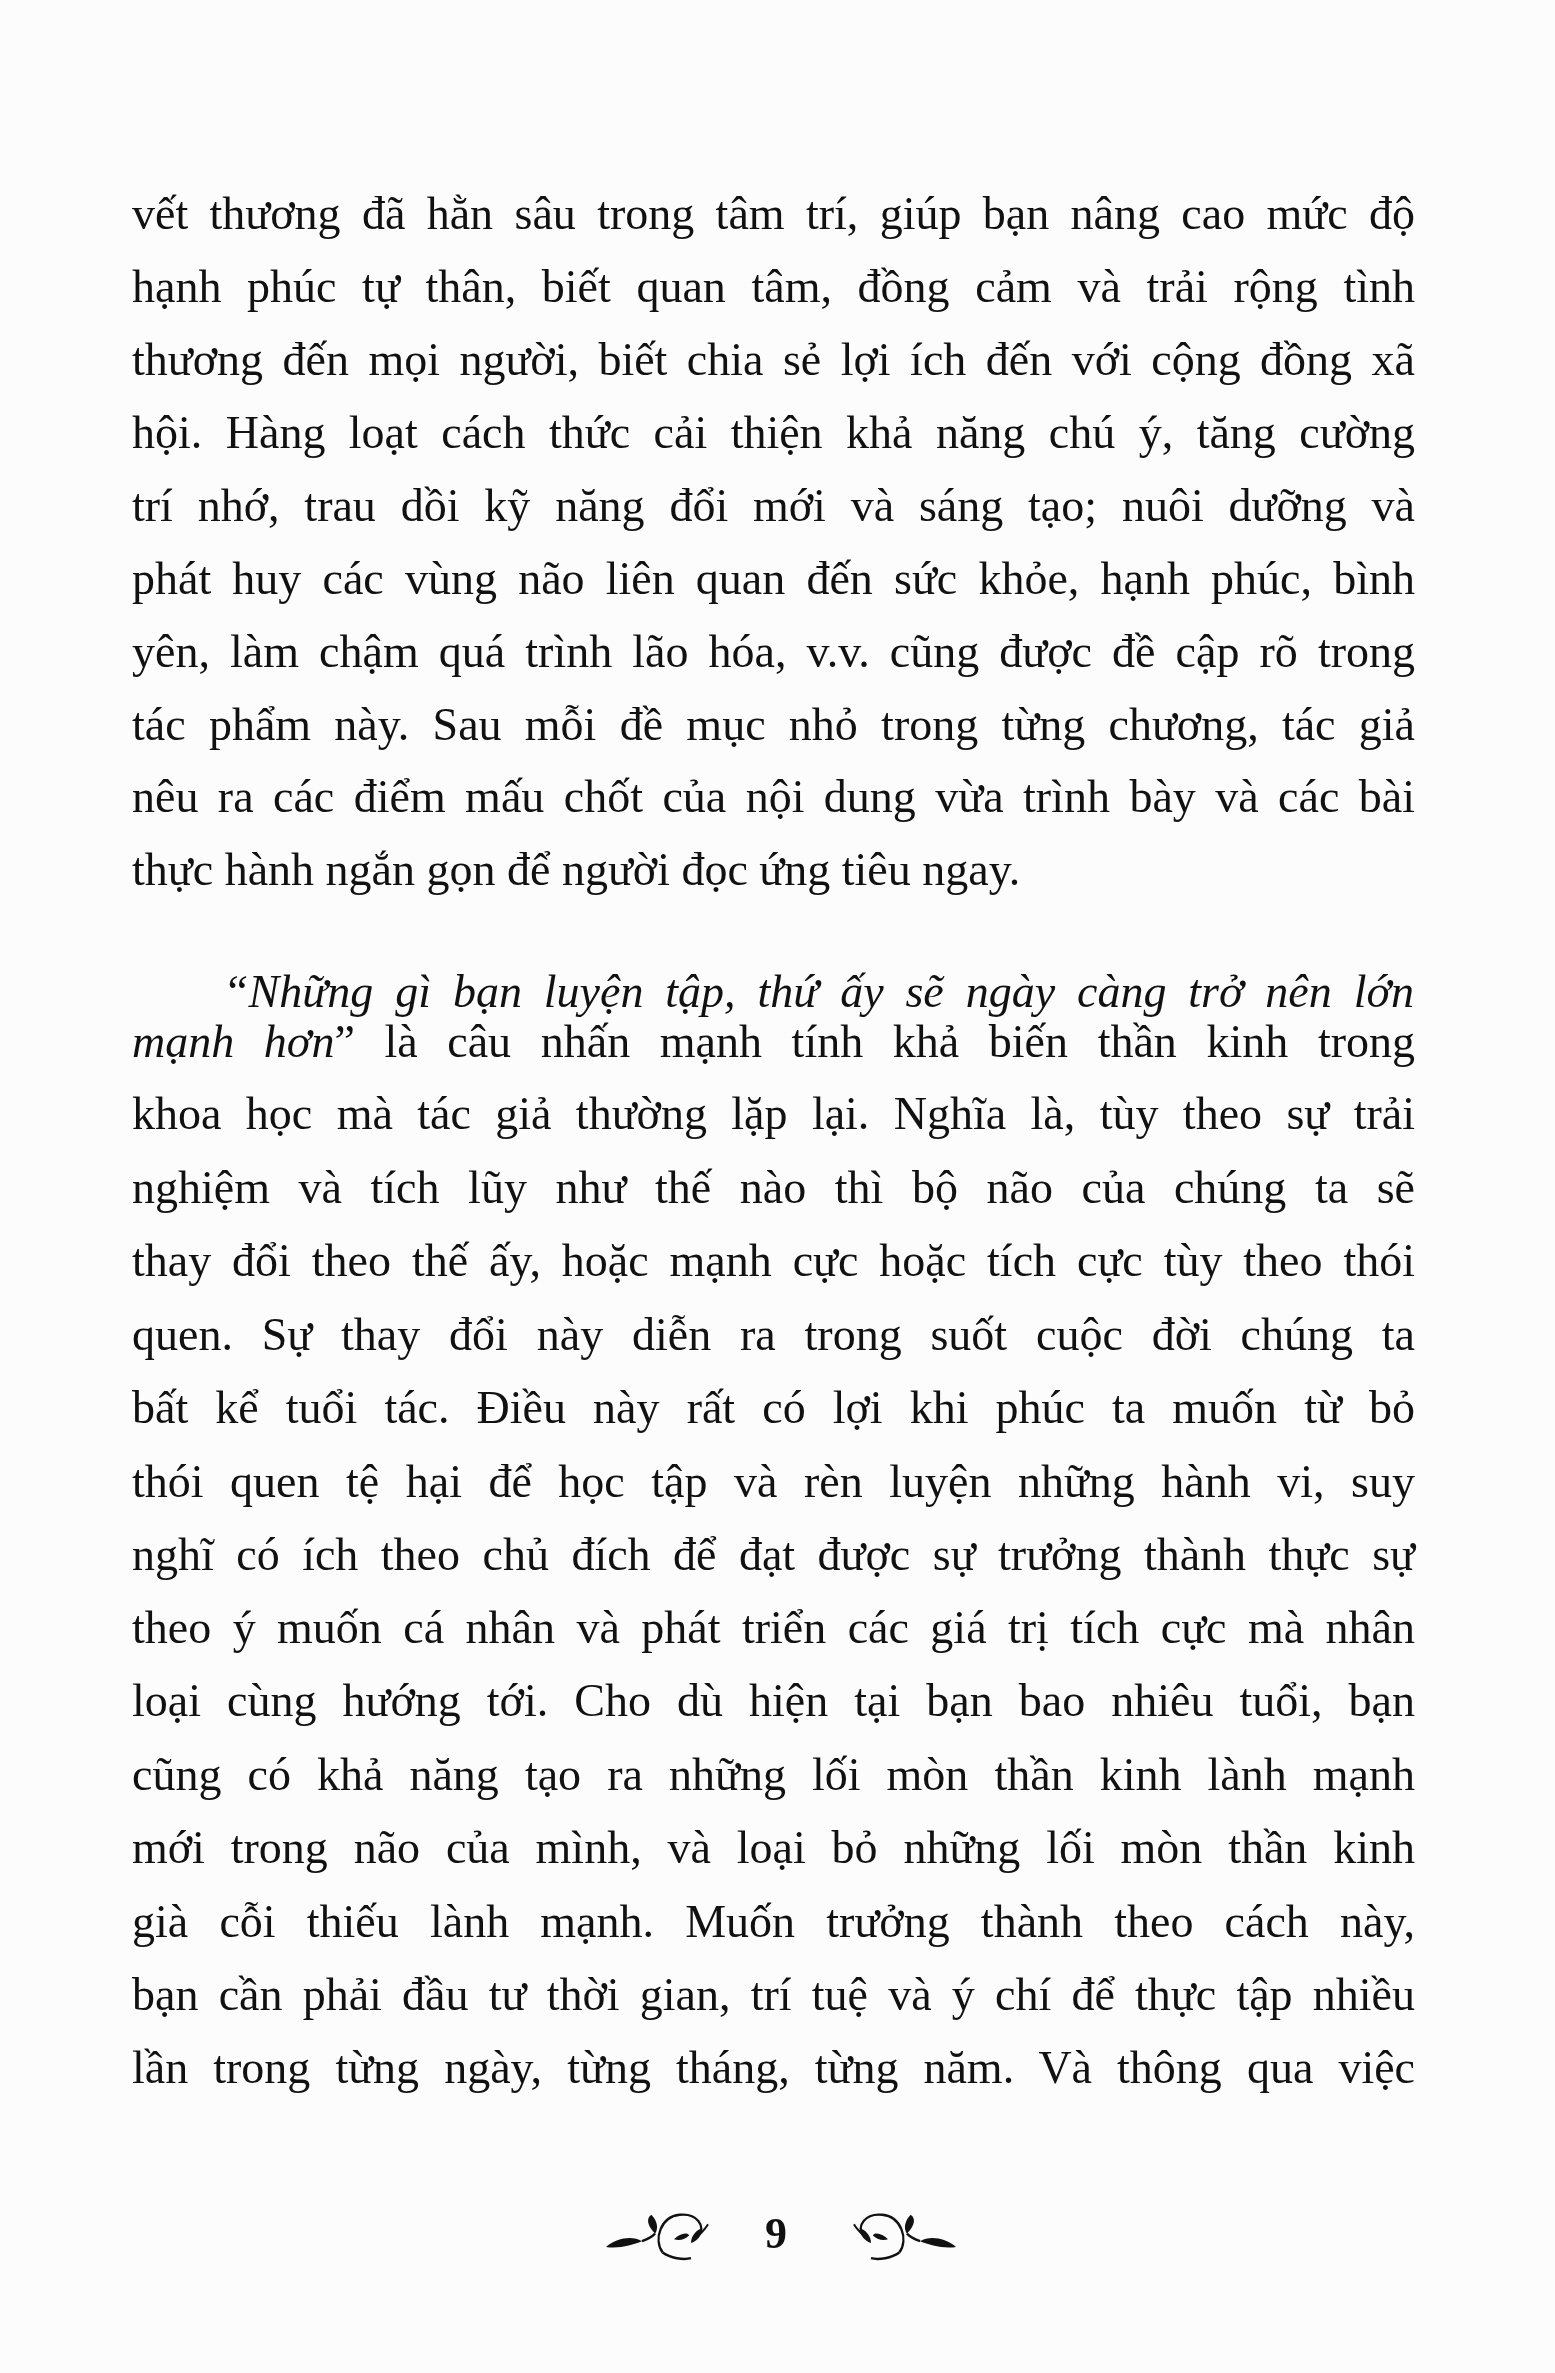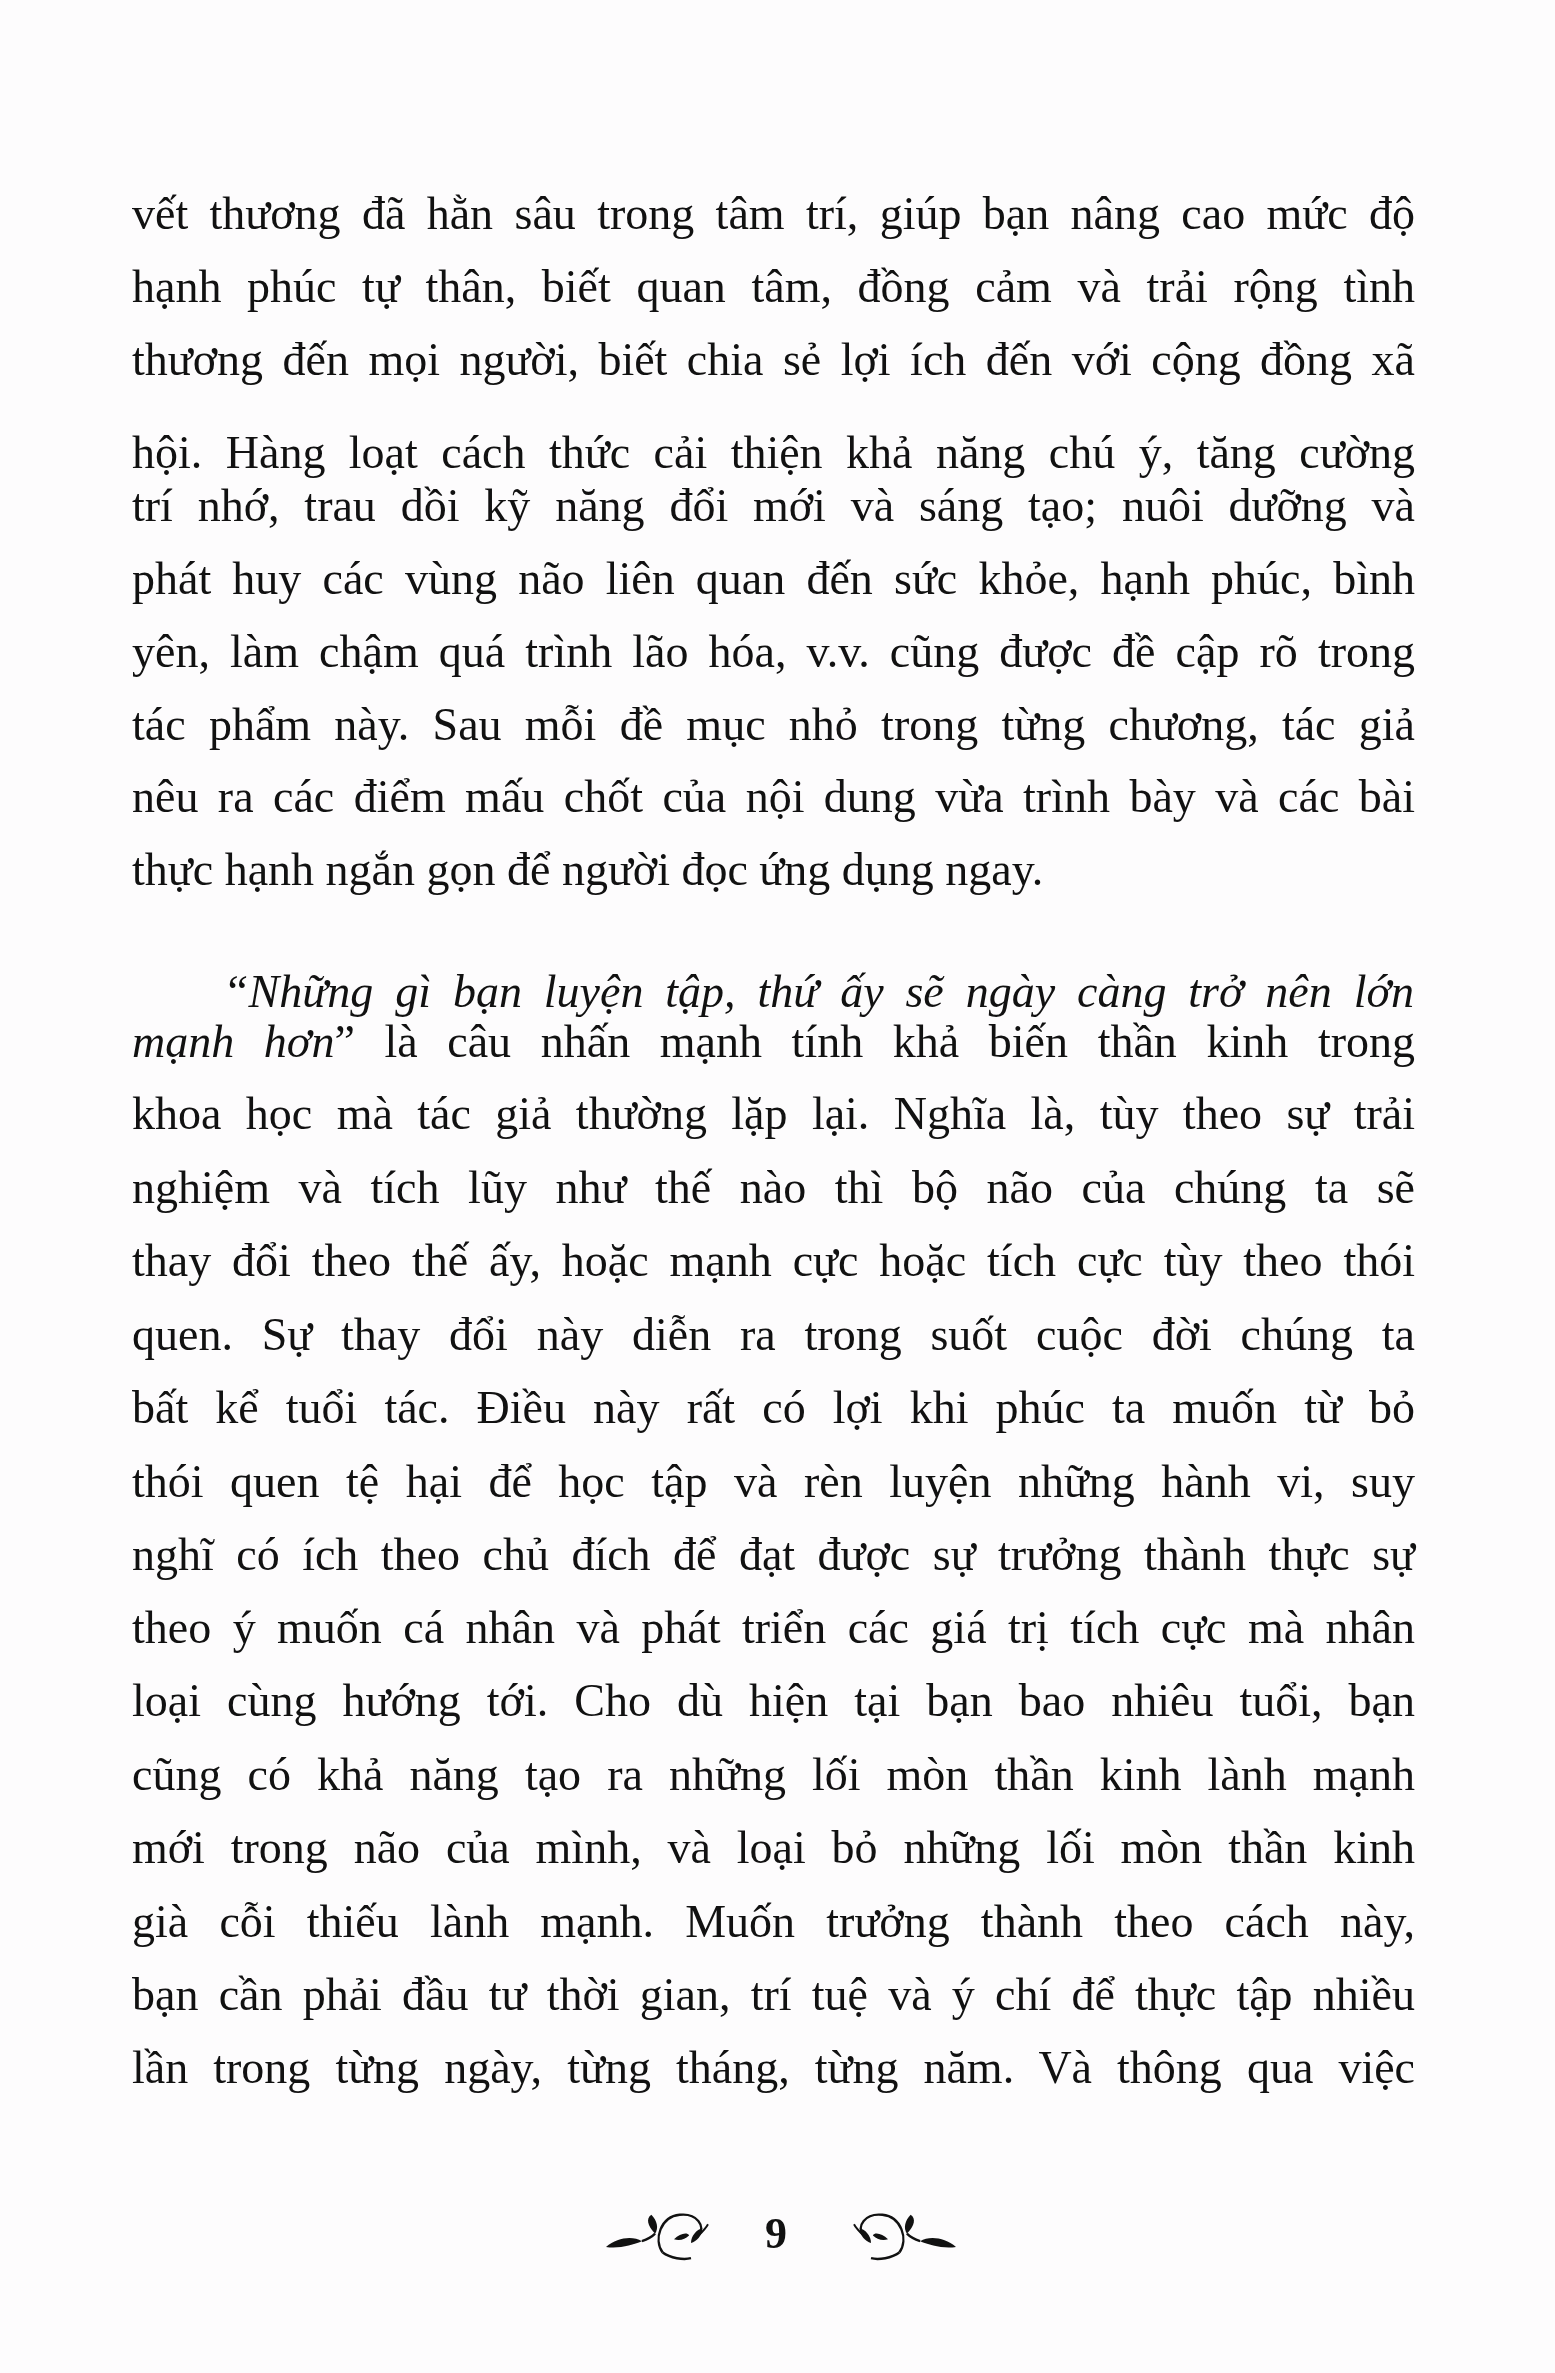--- a/index.html
+++ b/index.html
@@ -27,27 +27,27 @@
 </style>
 </head>
 <body>
 
 <div class="page">
 
   <div>
     <div class="line" style="top:185px">vết thương đã hằn sâu trong tâm trí, giúp bạn nâng cao mức độ</div>
     <div class="line" style="top:258px">hạnh phúc tự thân, biết quan tâm, đồng cảm và trải rộng tình</div>
     <div class="line" style="top:331px">thương đến mọi người, biết chia sẻ lợi ích đến với cộng đồng xã</div>
-    <div class="line" style="top:424px">hội. Hàng loạt cách thức cải thiện khả năng chú ý, tăng cường</div>
+    <div class="line" style="top:404px">hội. Hàng loạt cách thức cải thiện khả năng chú ý, tăng cường</div>
     <div class="line" style="top:477px">trí nhớ, trau dồi kỹ năng đổi mới và sáng tạo; nuôi dưỡng và</div>
     <div class="line" style="top:550px">phát huy các vùng não liên quan đến sức khỏe, hạnh phúc, bình</div>
     <div class="line" style="top:623px">yên, làm chậm quá trình lão hóa, v.v. cũng được đề cập rõ trong</div>
     <div class="line" style="top:696px">tác phẩm này. Sau mỗi đề mục nhỏ trong từng chương, tác giả</div>
     <div class="line" style="top:768px">nêu ra các điểm mấu chốt của nội dung vừa trình bày và các bài</div>
-    <div class="line last" style="top:841px">thực hạnh ngắn gọn để người đọc ứng dụng ngay.</div>
+    <div class="line last" style="top:841px">thực hành ngắn gọn để người đọc ứng tiêu ngay.</div>
   </div>
 
   <div>
     <div class="line indent it" style="top:939px">“Những gì bạn luyện tập, thứ ấy sẽ ngày càng trở nên lớn</div>
     <div class="line" style="top:1013px"><span class="it">mạnh hơn</span><span>” là câu nhấn mạnh tính khả biến thần kinh trong</span></div>
     <div class="line" style="top:1085px">khoa học mà tác giả thường lặp lại. Nghĩa là, tùy theo sự trải</div>
     <div class="line" style="top:1159px">nghiệm và tích lũy như thế nào thì bộ não của chúng ta sẽ</div>
     <div class="line" style="top:1232px">thay đổi theo thế ấy, hoặc mạnh cực hoặc tích cực tùy theo thói</div>
     <div class="line" style="top:1306px">quen. Sự thay đổi này diễn ra trong suốt cuộc đời chúng ta</div>
     <div class="line" style="top:1379px">bất kể tuổi tác. Điều này rất có lợi khi phúc ta muốn từ bỏ</div>

